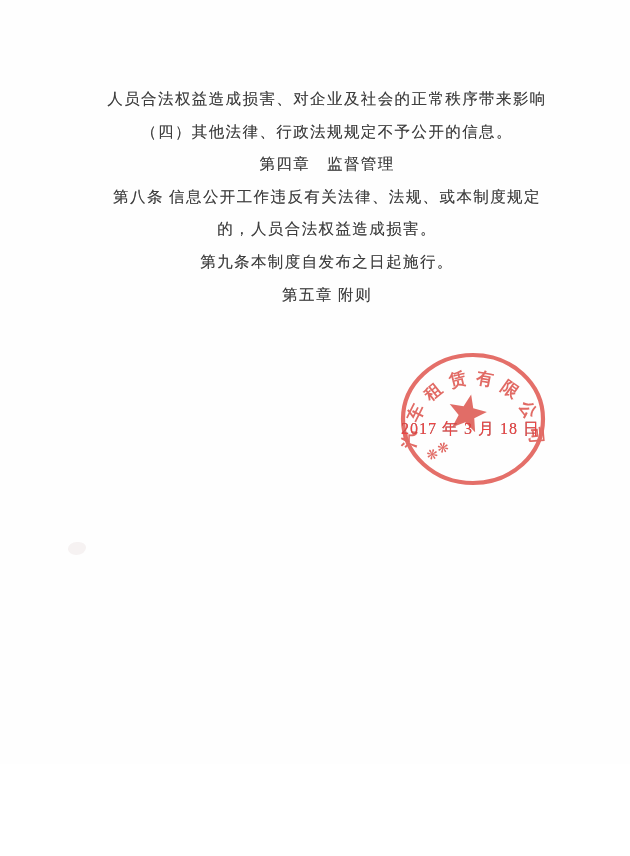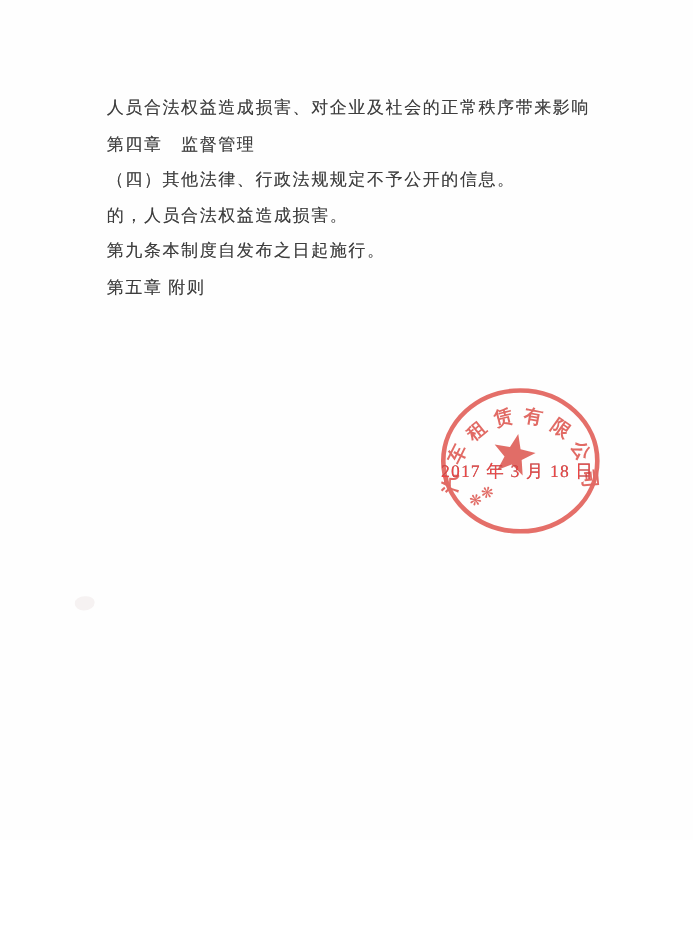--- a/index.html
+++ b/index.html
@@ -7,20 +7,21 @@
     padding: 0;
     background: #ffffff;
   }
   .page {
     position: relative;
     width: 630px;
     height: 764px;
     background: #fefefe;
     overflow: hidden;
     font-family: "Liberation Serif", "DejaVu Serif", serif;
+    text-align: center;
   }
   .doc-text {
     position: absolute;
     left: 97px;
     top: 83px;
     width: 460px;
   }
   .doc-text p.line {
     margin: 0;
     font-size: 15.5px;
@@ -59,22 +60,23 @@
     border-radius: 50% 40% 55% 45%;
   }
 </style>
 </head>
 <body>
 
 <div class="page">
 
   <div class="doc-text">
     <p class="line">人员合法权益造成损害、对企业及社会的正常秩序带来影响</p>
+    <p class="line">（四）其他法律、行政法规规定不予公开的信息。</p>
     <p class="line">第四章　监督管理</p>
-    <p class="line">（四）其他法律、行政法规规定不予公开的信息。</p>
+    <p class="line">第八条 信息公开工作违反有关法律、法规、或本制度规定</p>
     <p class="line">的，人员合法权益造成损害。</p>
     <p class="line">第九条本制度自发布之日起施行。</p>
     <p class="line">第五章 附则</p>
   </div>
 
   <div class="stamp-wrap">
     <svg width="150" height="140" viewBox="0 0 150 140">
       <g opacity="0.85">
         <ellipse cx="75" cy="71" rx="70" ry="64" fill="none" stroke="#e0564f" stroke-width="4.2"></ellipse>
         <polygon points="0,-19 4.7,-6.5 18.1,-5.9 7.6,2.5 11.2,15.4 0,8 -11.2,15.4 -7.6,2.5 -18.1,-5.9 -4.7,-6.5" transform="translate(69,66) rotate(12) scale(1.05)" fill="#d9453e" opacity="0.92"></polygon>

